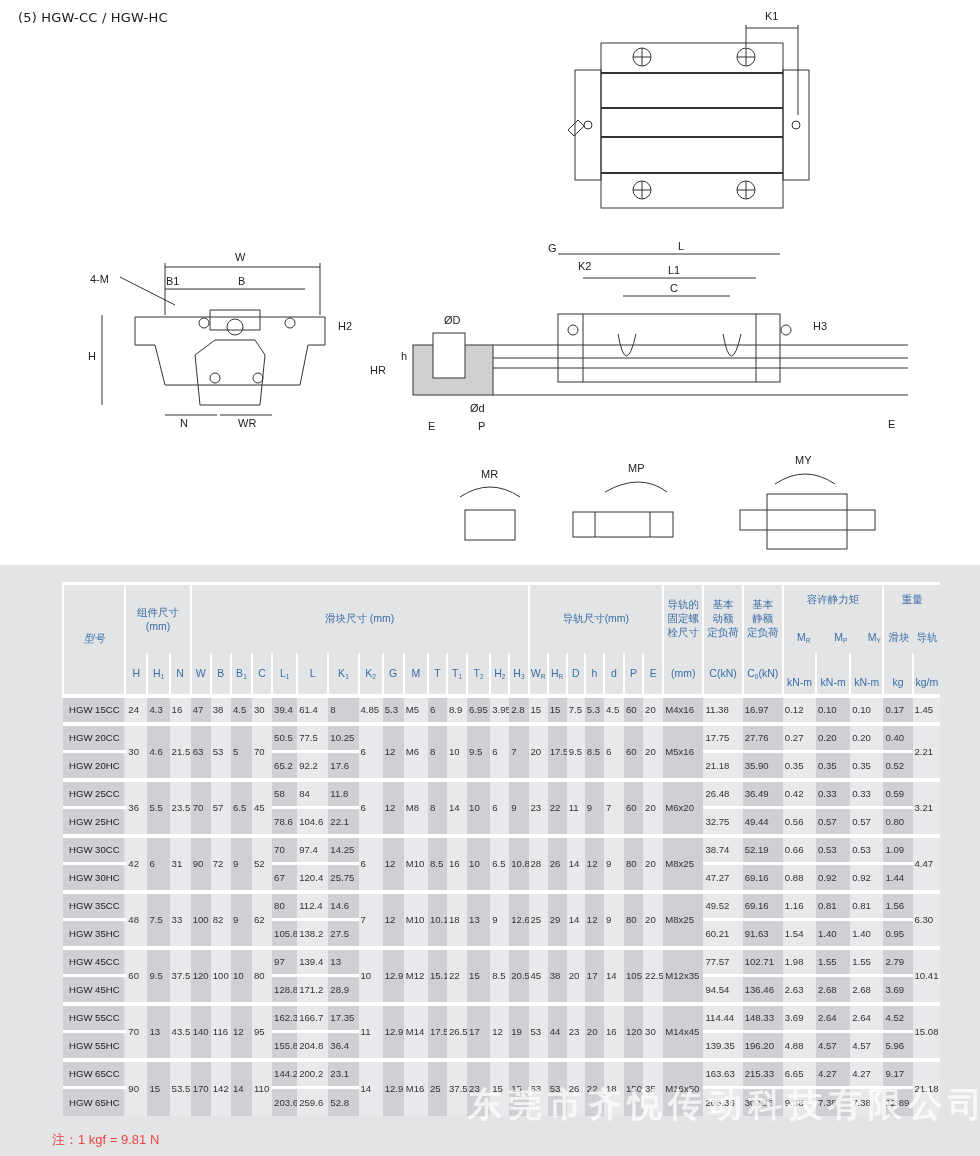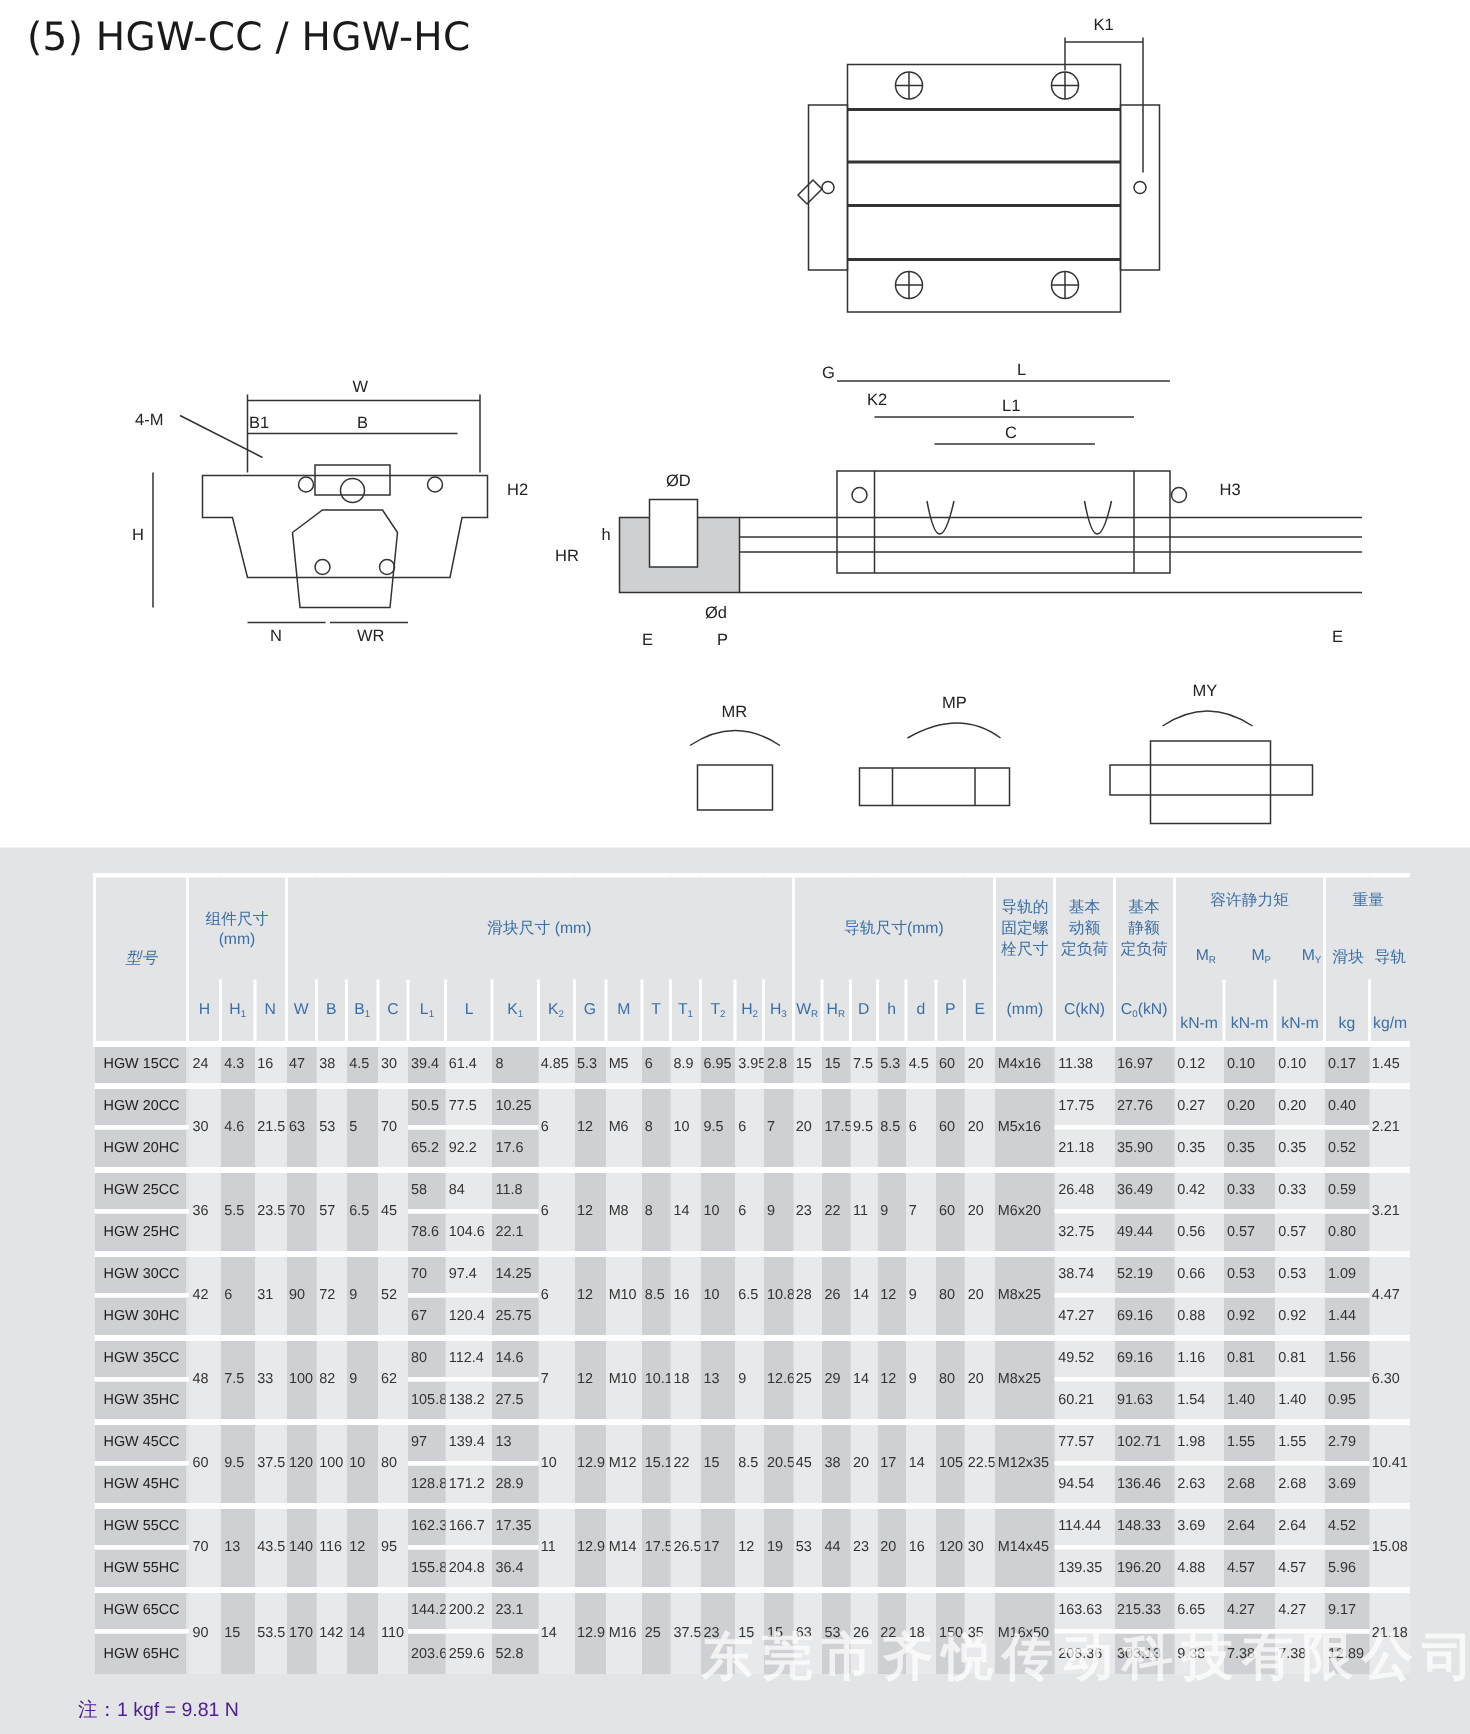--- a/index.html
+++ b/index.html
@@ -1,19 +1,19 @@
 <!DOCTYPE html>
 <html><head>
 <meta charset="utf-8">
 <style>
   * { box-sizing: border-box; margin: 0; padding: 0; }
   html, body { width: 980px; height: 1156px; background: #ffffff; overflow: hidden; }
   body { font-family: "DejaVu Sans", "Liberation Sans", sans-serif; color: #222; position: relative; }
 
-  .title { position: absolute; left: 18px; top: 10px; font-size: 26px; color: #1a1a1a; letter-spacing: 0.2px; }
+  .title { position: absolute; left: 18px; top: 10px; font-size: 13px; color: #1a1a1a; letter-spacing: 0.2px; }
 
   .drawing { position: absolute; }
   .drawing svg { display: block; }
   .drawing text { font-family: "Liberation Sans", "DejaVu Sans", sans-serif; fill: #222; }
 
   .table-panel { position: absolute; left: 0; top: 565px; width: 980px; height: 591px; background: #e3e4e6; }
   table.spec { position: absolute; left: 62px; top: 17px; border-collapse: collapse; table-layout: fixed; width: 878px; }
   table.spec td, table.spec th {
     font-family: "Liberation Sans", "DejaVu Sans", sans-serif;
     font-size: 9.6px; color: #333; font-weight: normal; padding: 0 0 0 2px;
@@ -25,29 +25,29 @@
   table.spec thead tr.h2 th.unit { vertical-align: bottom; padding-bottom: 6px; }
   table.spec thead th.first { border-left: none; font-style: italic; }
   table.spec thead tr.top-rule th { border-top: 3px solid #fff; }
   table.spec tbody tr td { height: 28px; }
   table.spec tbody tr.grp-start td { border-top: 4px solid #fff; }
   table.spec tbody tr.sub td.split { border-top: 3px solid #fff; }
   table.spec td.model { background: #cfd0d3; color: #222; font-size: 9.6px; padding-left: 6px; border-right: 2px solid #e3e4e6; }
   table.spec td.c0 { background: #e8e9eb; }
   table.spec td.c1 { background: #cfd0d3; }
   sub { font-size: 6.5px; vertical-align: -2px; }
-  .note { position: absolute; left: 52px; top: 1131px; font-size: 13px; color: #4c1d95; font-family: "Liberation Sans", "DejaVu Sans", sans-serif; }
+  .note { position: absolute; left: 52px; top: 1131px; font-size: 13px; color: #ef4444; font-family: "Liberation Sans", "DejaVu Sans", sans-serif; }
   .watermark { position: absolute; left: 468px; top: 1082px; font-size: 34px; letter-spacing: 6px; color: rgba(255,255,255,0.72); font-weight: bold; pointer-events: none; font-family: "DejaVu Sans", sans-serif; white-space: nowrap; }
 </style>
 </head>
 <body>
 
 <div class="title">(5) HGW-CC / HGW-HC</div>
 
-<div class="drawing" style="left:512px;top:5px;">
+<div class="drawing" style="left:548px;top:5px;">
   <svg width="280" height="210" viewBox="0 0 280 210" stroke="#333" fill="none" stroke-width="1">
     <rect x="53" y="38" width="182" height="165"></rect>
     <rect x="27" y="65" width="26" height="110"></rect>
     <rect x="235" y="65" width="26" height="110"></rect>
     <line x1="53" y1="68" x2="235" y2="68" stroke-width="2"></line>
     <line x1="53" y1="103" x2="235" y2="103" stroke-width="2"></line>
     <line x1="53" y1="132" x2="235" y2="132" stroke-width="2"></line>
     <line x1="53" y1="168" x2="235" y2="168" stroke-width="2"></line>
     <circle cx="94" cy="52" r="9"></circle>
       <line x1="85" y1="52" x2="103" y2="52"></line>

